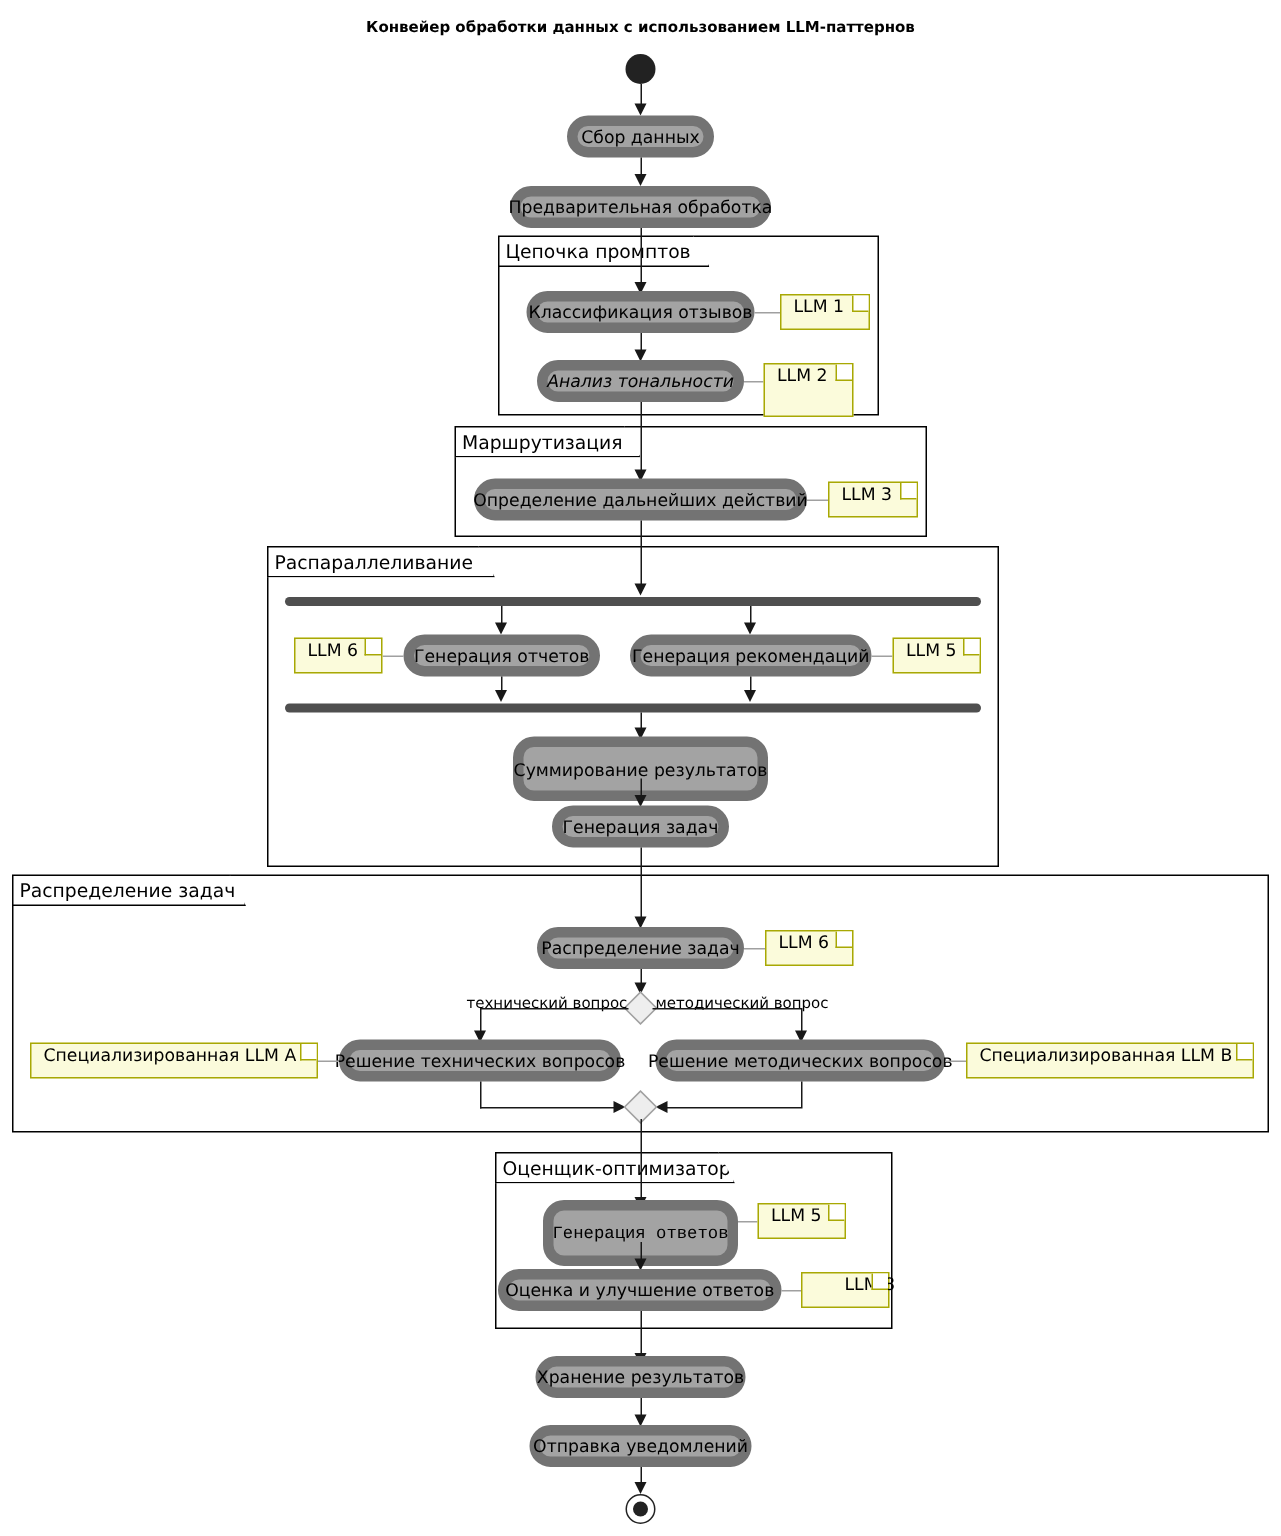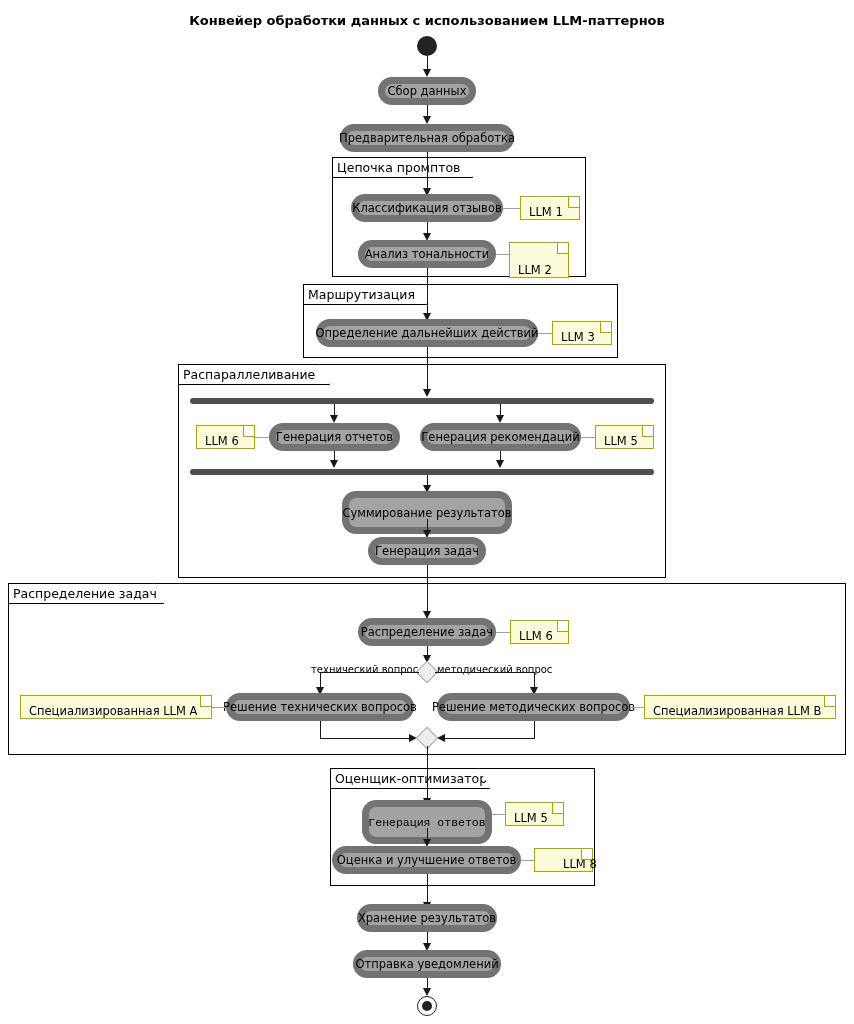--- a/index.html
+++ b/index.html
@@ -14,21 +14,21 @@
     background: #FFFFFF;
     font-family: "DejaVu Sans", sans-serif;
     overflow: hidden;
   }
   .diagram-title {
     position: absolute;
     left: 0;
     top: 13px;
     width: 854px;
     text-align: center;
-    font-size: 13px;
+    font-size: 10px;
     font-weight: bold;
     color: #000000;
     letter-spacing: 0px;
   }
   
   .activity {
     position: absolute;
     box-sizing: border-box;
     background: #a3a3a3;
     border: 7px solid #737373;
@@ -44,21 +44,21 @@
   
   .note {
     position: absolute;
     box-sizing: border-box;
     background: #FBFBDB;
     border: 1px solid #A8A804;
     font-size: 11.5px;
     color: #000000;
     white-space: nowrap;
     display: flex;
-    align-items: flex-end;
+    align-items: flex-start;
     padding-left: 8px;
   }
   .note .fold {
     position: absolute;
     top: 0;
     right: 0;
     width: 10px;
     height: 10px;
     background: #FFFFFF;
     border-left: 1px solid #A8A804;
@@ -204,21 +204,21 @@
   <div class="activity" style="left:351px; top:194px; width:152px; height:28px;">Классификация отзывов</div>
   <div class="note-link" style="left:503px; top:208px; width:17px;"></div>
   <div class="note" style="left:520px; top:196px; width:60px; height:24px;">
     <span>LLM 1</span>
     <span class="fold"></span>
   </div>
 
   <div class="vline" style="left:427px; top:222px; height:13px;"></div>
   <div class="arrow-down" style="left:422.5px; top:233px;"></div>
 
-  <div class="activity" style="left:358px; top:240px; width:138px; height:28px;">Анализ тональности</div>
+  <div class="activity" style="left:358px; top:240px; width:138px; height:28px;font-style:italic;">Анализ тональности</div>
   <div class="note-link" style="left:496px; top:254px; width:13px;"></div>
   <div class="note" style="left:509px; top:242px; width:60px; height:36px;">
     <span>LLM 2</span>
     <span class="fold"></span>
   </div>
 
   <div class="partition" style="left:303px; top:284px; width:315px; height:74px;"></div>
   <div class="partition-tab" style="left:303px; top:284px; width:124px;">Маршрутизация</div>
 
   <div class="vline" style="left:427px; top:268px; height:51px;"></div>

